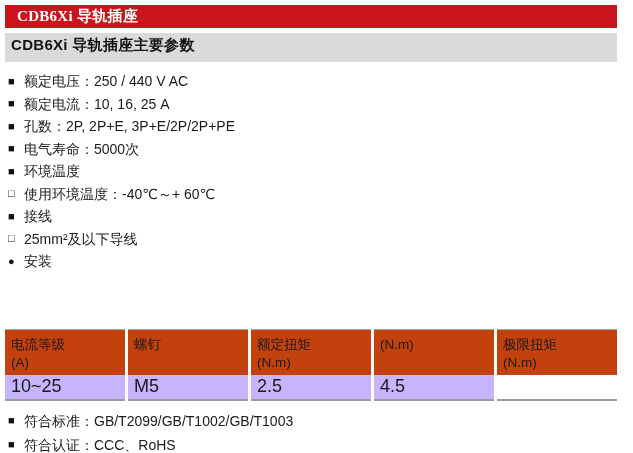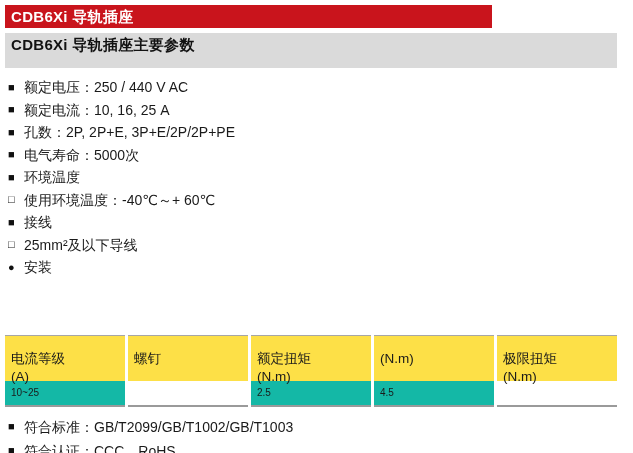--- a/index.html
+++ b/index.html
@@ -4,27 +4,27 @@
 <style>
   html,body{margin:0;padding:0;}
   body{
     width:633px;height:453px;background:#ffffff;
     font-family:"Liberation Sans","DejaVu Sans",sans-serif;
     color:#1a1a1a;overflow:hidden;
   }
   .page{padding:5px 16px 0 5px;}
 
   .banner{
-    width:487px;height:23px;box-sizing:border-box;
+    width:612px;height:23px;box-sizing:border-box;
     background:#c9141c;color:#ffffff;
     font-weight:bold;font-size:15px;line-height:23px;
-    padding-left:6px;letter-spacing:.3px;
+    padding-left:12px;letter-spacing:.3px;font-family:Liberation Serif, serif;
   }
   .section-bar{
-    width:612px;height:35px;box-sizing:border-box;
+    width:612px;height:29px;box-sizing:border-box;
     background:#dadada;color:#111111;
     font-weight:bold;font-size:15px;line-height:23px;
     padding-left:6px;margin-top:5px;letter-spacing:.3px;
   }
 
   .spec-list{margin-top:9px;}
   .spec-item{
     height:22.5px;display:flex;align-items:center;
     font-size:14px;padding-left:3px;
   }
@@ -38,26 +38,26 @@
 
   .spec-table{
     display:flex;gap:3px;width:612px;
   }
   .t-col{
     flex:1;
     border-top:1px solid #a6a6a6;
     border-bottom:2px solid #9a9a9a;
   }
   .t-th{
-    background:#fde047;height:45px;box-sizing:border-box;
-    padding:14px 4px 0 6px;font-size:13.5px;line-height:18px;
+    background:#c2410c;height:45px;box-sizing:border-box;
+    padding:6px 4px 0 6px;font-size:13.5px;line-height:18px;
   }
   .t-td{
     height:24px;display:flex;align-items:center;
-    padding-left:6px;font-size:10px;background:#14b8a6;
+    padding-left:6px;font-size:18px;background:#c4b5fd;
   }
 
   .footer-list{margin-top:9px;}
   .footer-item{
     height:24px;display:flex;align-items:center;
     font-size:14px;padding-left:3px;
   }
 </style>
 </head>
 <body>
@@ -119,20 +119,21 @@
         <div>电流等级</div>
         <div>(A)</div>
       </div>
       <div class="t-td">10~25</div>
     </div>
     <div class="t-col">
       <div class="t-th">
         <div>螺钉</div>
         <div></div>
       </div>
+      <div class="t-td">M5</div>
     </div>
     <div class="t-col">
       <div class="t-th">
         <div>额定扭矩</div>
         <div>(N.m)</div>
       </div>
       <div class="t-td">2.5</div>
     </div>
     <div class="t-col">
       <div class="t-th">

